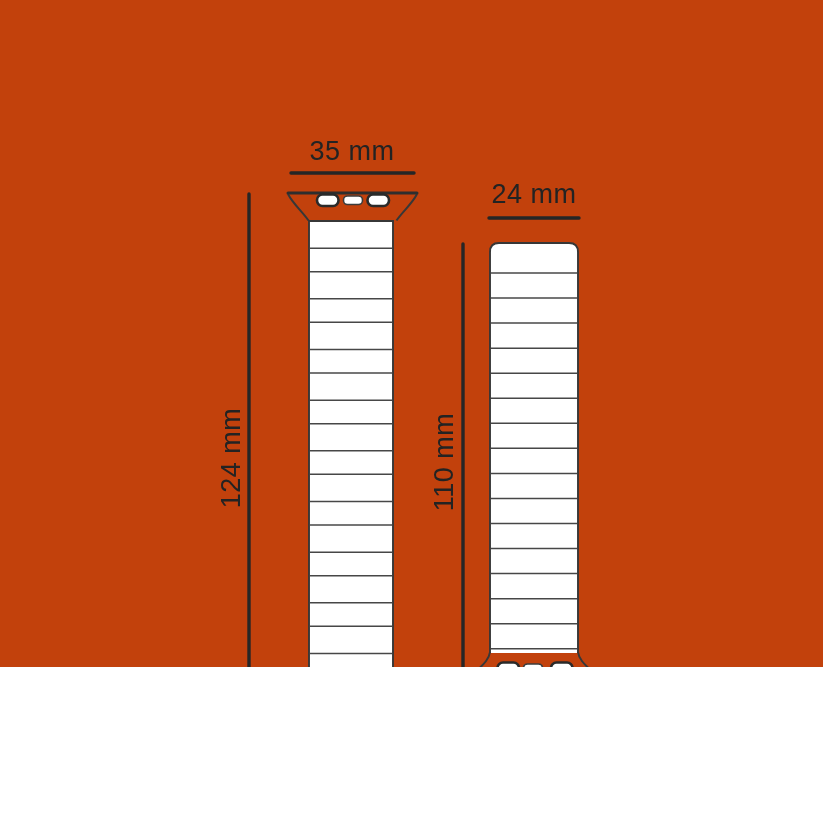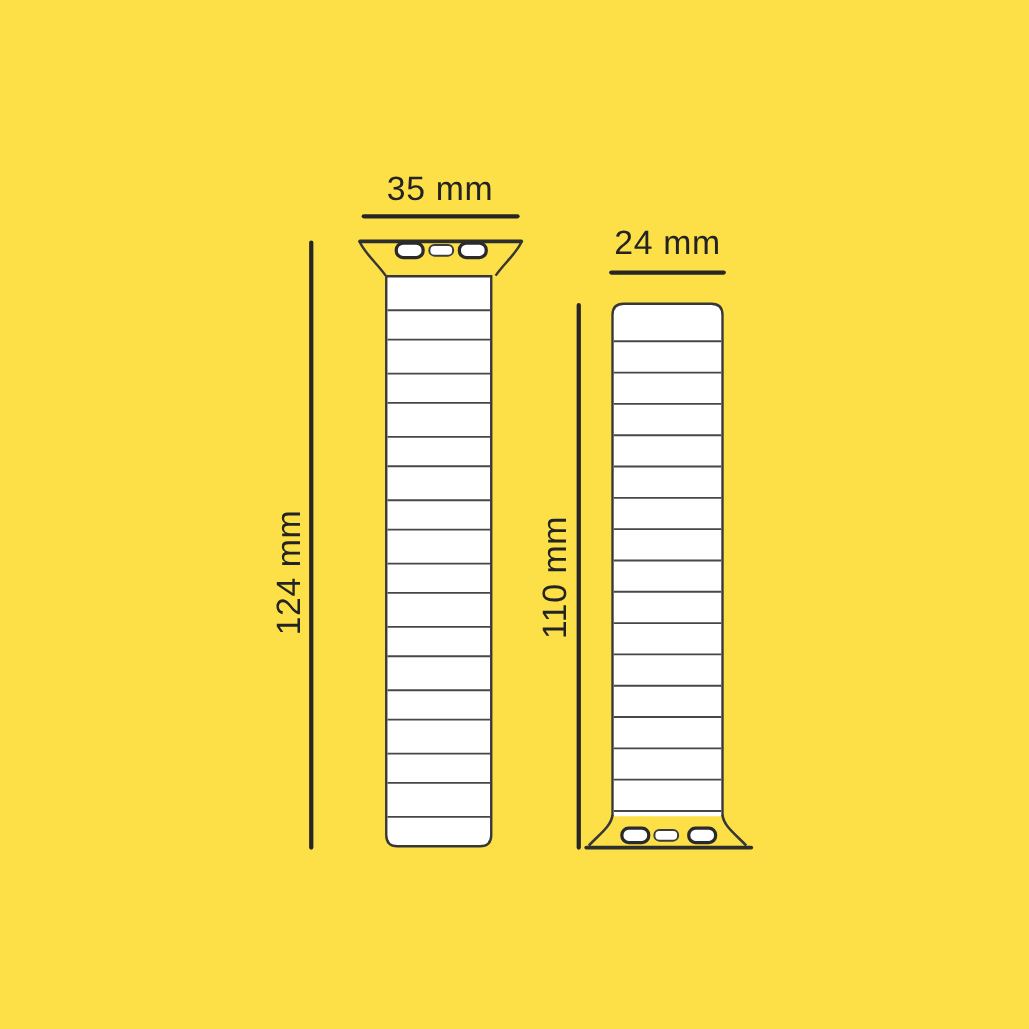--- a/index.html
+++ b/index.html
@@ -3,22 +3,22 @@
 <meta charset="utf-8">
 <style>
   html, body {
     margin: 0;
     padding: 0;
     background: #ffffff;
   }
   .canvas {
     position: relative;
     width: 823px;
-    height: 823px;
-    background: #fde047;
+    height: 667px;
+    background: #c2410c;
     overflow: hidden;
     font-family: "Liberation Sans", "DejaVu Sans", sans-serif;
   }
   svg { display: block; }
   .dim-label {
     font-family: "Liberation Sans", "DejaVu Sans", sans-serif;
     font-size: 27px;
     font-weight: 500;
     letter-spacing: 0.5px;
     fill: #232323;

